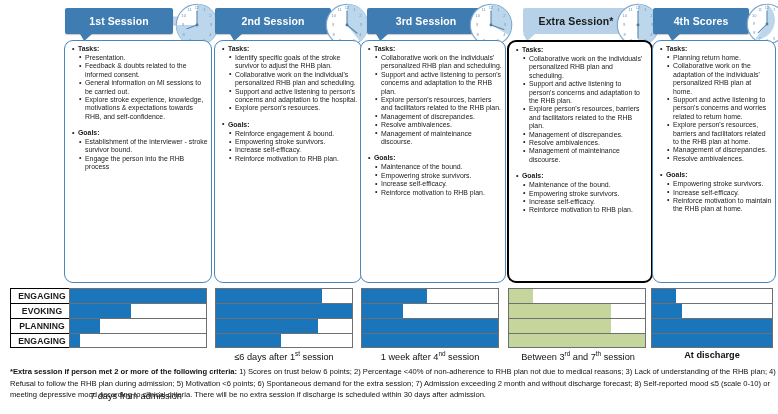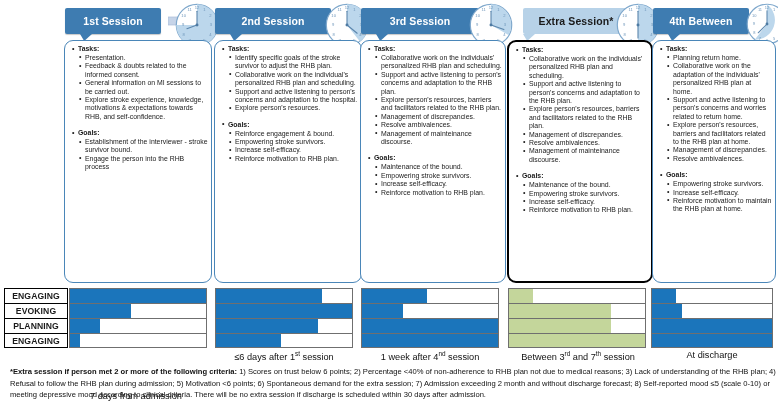--- a/index.html
+++ b/index.html
@@ -79,21 +79,21 @@
   li.head { font-weight: bold; margin-bottom: 0.5px; }
   li.spacer { height: 8px; padding:0; }
   li.spacer::before { content:""; }
 
   
   .arrow { position: absolute; top: 11px; width: 26px; height: 20px; }
 
   
   #matrix { position: absolute; left: 0; top: 288px; width: 778px; height: 72px; }
 
-  .rowlabels { position: absolute; left: 4px; top: 0px; width: 64px; }
+  .rowlabels { position: absolute; left: 10px; top: 0px; width: 64px; }
   .rlab {
     height: 15px;
     border: 1.1px solid #000;
     border-bottom: none;
     font-size: 8.6px;
     font-weight: bold;
     display: flex; align-items: center; justify-content: center;
     background: #fff;
     letter-spacing: .1px;
   }
@@ -145,21 +145,21 @@
     <polygon points="0,6 15,6 15,1 26,10 15,19 15,14 0,14" fill="#c6d4e8" stroke="#a9bcd8" stroke-width="0.7"></polygon>
   </svg>
   <svg class="arrow" style="left:464px;" viewBox="0 0 26 20">
     <polygon points="0,6 15,6 15,1 26,10 15,19 15,14 0,14" fill="#e4e9f2" stroke="#cfd8e6" stroke-width="0.7"></polygon>
   </svg>
   <svg class="arrow" style="left:610px;" viewBox="0 0 26 20">
     <polygon points="0,6 15,6 15,1 26,10 15,19 15,14 0,14" fill="#b6c8e2" stroke="#9db2d2" stroke-width="0.7"></polygon>
   </svg>
 
   <div class="col" id="col0" style="left:62px; width:150px;">
-    <div class="hdr" style="left:3px; width:96px;">1st Session</div>
+    <div class="hdr" style="left:3px; width:108px;">1st Session</div>
     <div class="tail" style="left:18px;"></div>
     <svg class="clock" style="left:112px; width:46px; height:46px;" viewBox="0 0 100 100">
       <circle cx="50" cy="50" r="45" fill="#ffffff" stroke="#7fa8cc" stroke-width="2.6"></circle>
       <path d="M50 50 L50 5 A45 45 0 1 1 5 50 Z" fill="#bcd7ec"></path>
       <g stroke="#5b86ad" stroke-width="2.4" stroke-linecap="round">
         <line x1="50" y1="50" x2="50" y2="20"></line>
         <line x1="50" y1="50" x2="28" y2="58"></line>
       </g>
       <circle cx="50" cy="50" r="3.2" fill="#4e7ba3"></circle>
       <g fill="#6f97bb" font-size="9" font-family="Liberation Sans, sans-serif" text-anchor="middle">
@@ -237,21 +237,21 @@
           <li>Reinforce engagement &amp; bound.</li>
           <li>Empowering stroke survivors.</li>
           <li>Increase self-efficacy.</li>
           <li>Reinforce motivation to RHB plan.</li>
         </ul>
       </ul>
     </div>
   </div>
 
   <div class="col" id="col2" style="left:358px; width:148px;">
-    <div class="hdr" style="left:3px; width:118px;">3rd Session</div>
+    <div class="hdr" style="left:9px; width:118px;">3rd Session</div>
     <div class="tail" style="left:18px;"></div>
     <svg class="clock" style="left:110px; width:46px; height:46px;" viewBox="0 0 100 100">
       <circle cx="50" cy="50" r="45" fill="#ffffff" stroke="#7fa8cc" stroke-width="2.6"></circle>
       <path d="M50 50 L50 5 A45 45 0 0 1 88 72 Z" fill="#bcd7ec"></path>
       <g stroke="#5b86ad" stroke-width="2.4" stroke-linecap="round">
         <line x1="50" y1="50" x2="50" y2="20"></line>
         <line x1="50" y1="50" x2="78" y2="60"></line>
       </g>
       <circle cx="50" cy="50" r="3.2" fill="#4e7ba3"></circle>
       <g fill="#6f97bb" font-size="9" font-family="Liberation Sans, sans-serif" text-anchor="middle">
@@ -335,21 +335,21 @@
           <li>Maintenance of the bound.</li>
           <li>Empowering stroke survivors.</li>
           <li>Increase self-efficacy.</li>
           <li>Reinforce motivation to RHB plan.</li>
         </ul>
       </ul>
     </div>
   </div>
 
   <div class="col" id="col4" style="left:650px; width:128px;">
-    <div class="hdr" style="left:3px; width:96px;">4th Between</div>
+    <div class="hdr" style="left:3px; width:96px;">4th Scores</div>
     <div class="tail" style="left:18px;"></div>
     <svg class="clock" style="left:95px; width:44px; height:44px;" viewBox="0 0 100 100">
       <circle cx="50" cy="50" r="45" fill="#ffffff" stroke="#7fa8cc" stroke-width="2.6"></circle>
       <path d="M50 50 L50 5 A45 45 0 0 1 22 86 Z" fill="#bcd7ec"></path>
       <g stroke="#5b86ad" stroke-width="2.4" stroke-linecap="round">
         <line x1="50" y1="50" x2="50" y2="20"></line>
         <line x1="50" y1="50" x2="30" y2="70"></line>
       </g>
       <circle cx="50" cy="50" r="3.2" fill="#4e7ba3"></circle>
       <g fill="#6f97bb" font-size="9" font-family="Liberation Sans, sans-serif" text-anchor="middle">
@@ -478,20 +478,20 @@
     <div class="barrow">
         <div class="fill" style="width: 25%;"></div>
       </div>
     <div class="barrow">
         <div class="fill" style="width: 100%;"></div>
       </div>
     <div class="barrow last">
         <div class="fill" style="width: 100%;"></div>
       </div>
   </div>
-  <div class="caption" style="left:651px; width:122px;">
+  <div class="caption" style="left:651px; width:122px;font-weight:bold;">
     <span>At discharge</span>
   </div>
 </div>
 
 <div id="footnote">
   <b>*Extra session if person met 2 or more of the following criteria:</b><span> 1) Scores on trust below 6 points; 2) Percentage &lt;40% of non-adherence to RHB plan not due to medical reasons; 3) Lack of understanding of the RHB plan; 4) Refusal to follow the RHB plan during admission; 5) Motivation &lt;6 points; 6) Spontaneous demand for the extra session; 7) Admission exceeding 2 month and without discharge forecast; 8) Self-reported mood ≤5 (scale 0-10) or meeting depressive mood according to clinical criteria. There will be no extra session if discharge is scheduled within 30 days after admission.</span>
 </div>
 
 </body></html>

